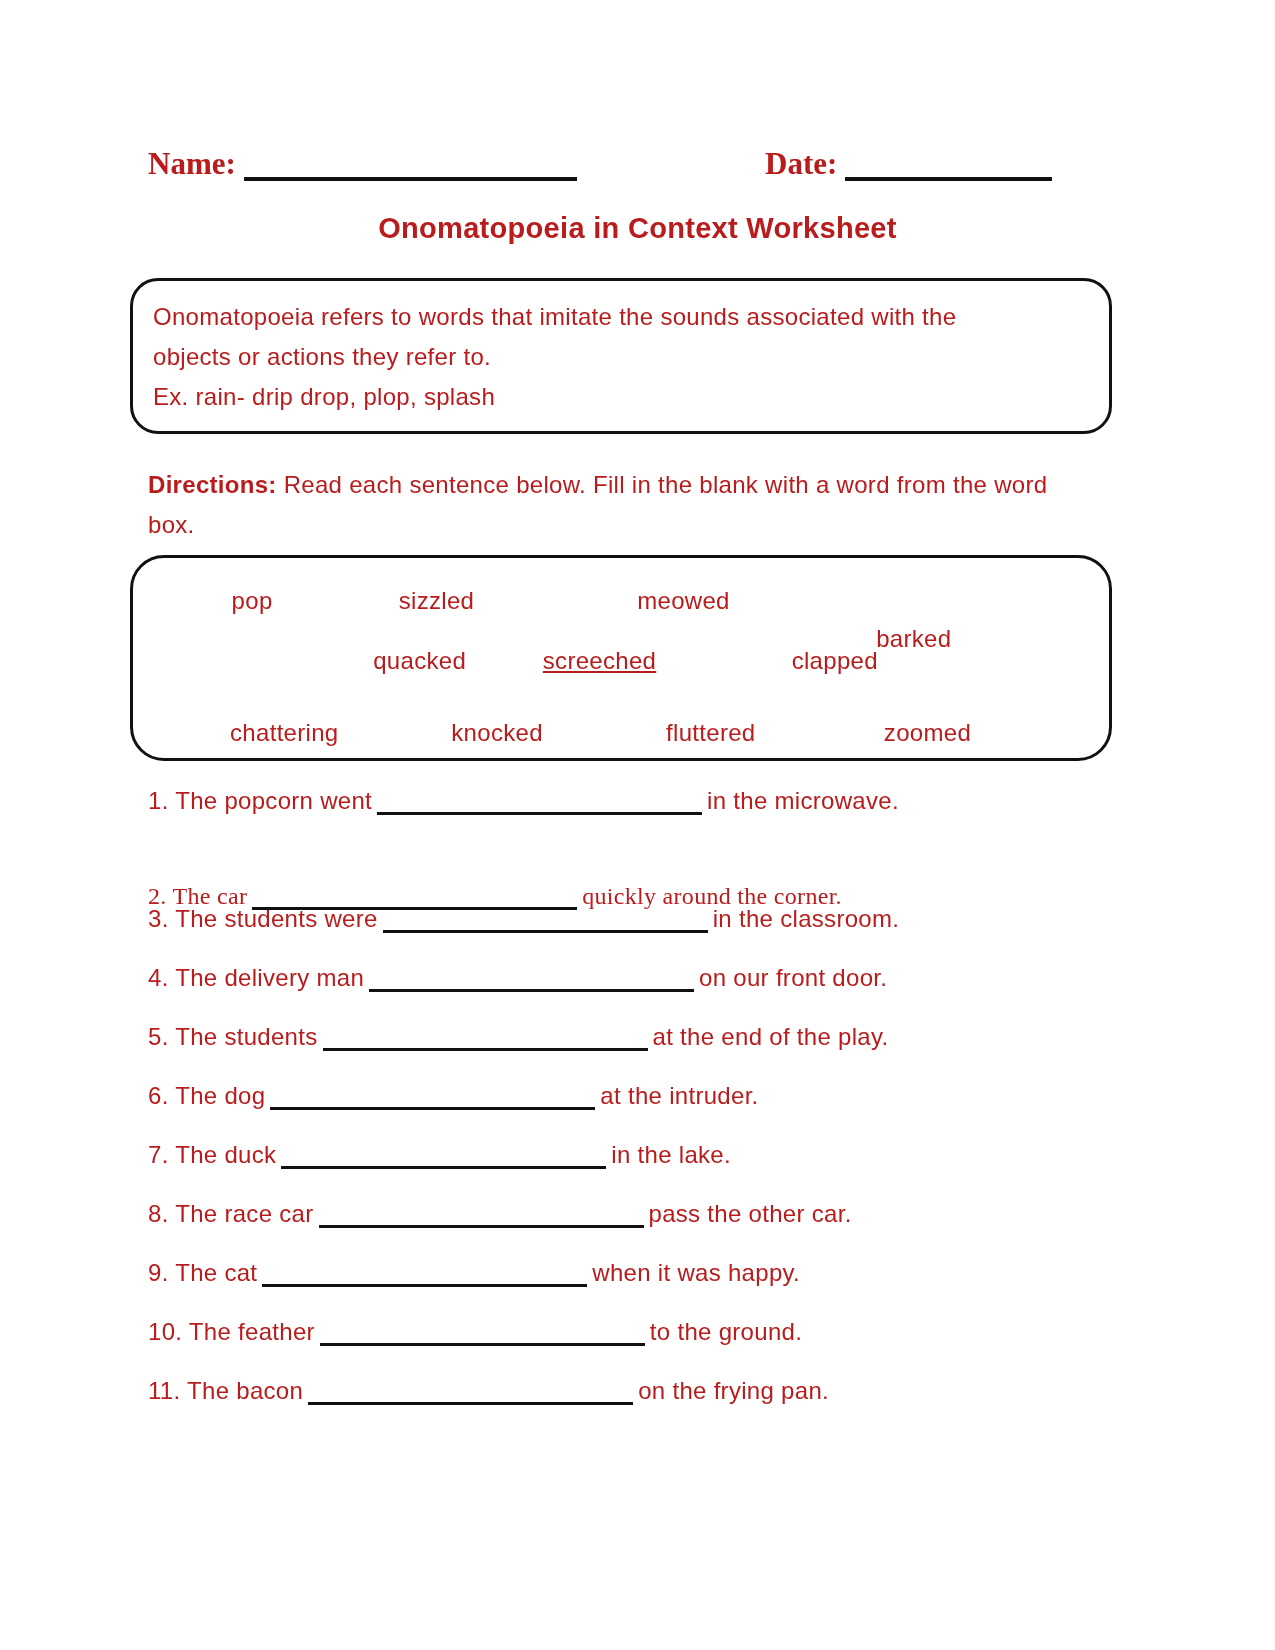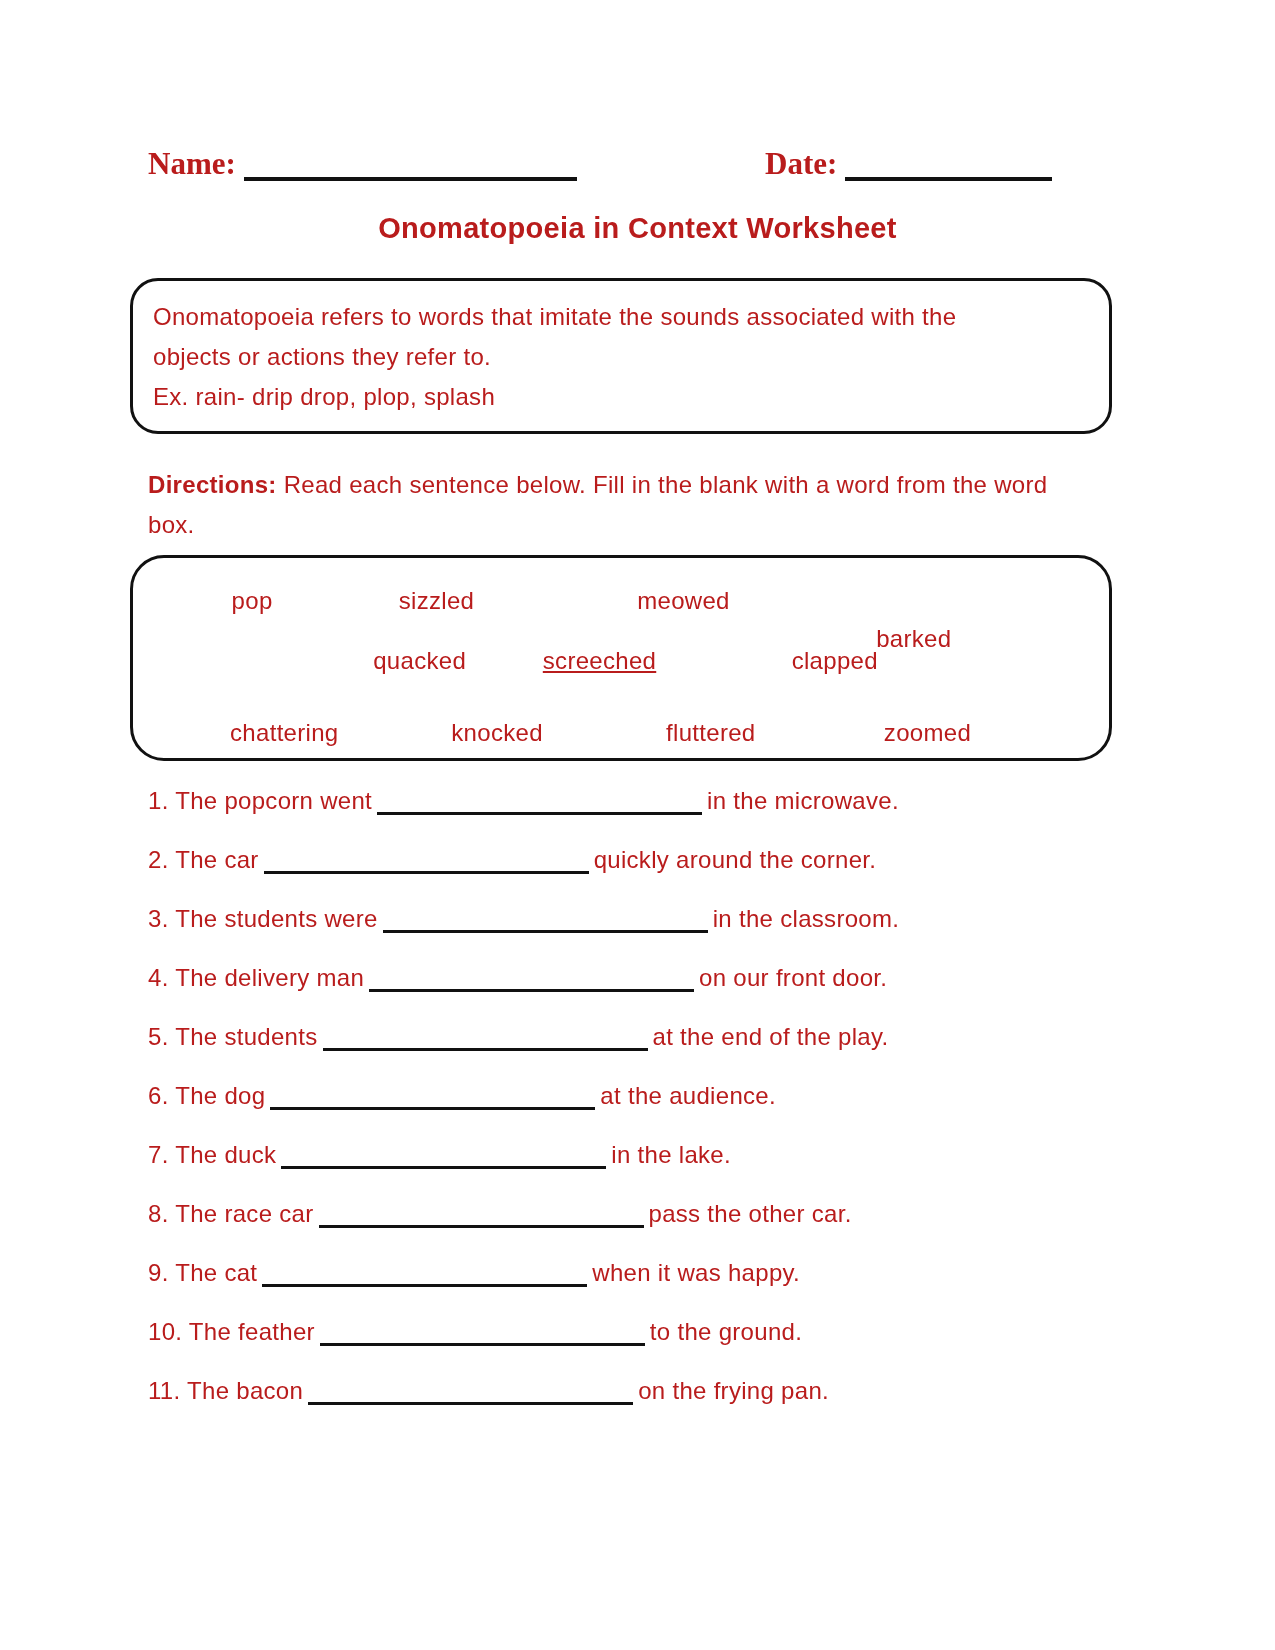--- a/index.html
+++ b/index.html
@@ -113,21 +113,21 @@
   }
   .blank {
     display: inline-block;
     width: 325px;
     border-bottom: 3px solid #111;
     height: 26px;
     vertical-align: -6px;
     margin: 0 5px;
   }
   .i0  { top: 786px; }
-  .i1  { top: 845px; }
+  .i1  { top: 881px; font-family: Liberation Serif, serif; }
   .i2  { top: 904px; }
   .i3  { top: 963px; }
   .i4  { top: 1022px; }
   .i5  { top: 1081px; }
   .i6  { top: 1140px; }
   .i7  { top: 1199px; }
   .i8  { top: 1258px; }
   .i9  { top: 1317px; }
   .i10 { top: 1376px; }
 </style>
@@ -186,21 +186,21 @@
   <div class="item i3">
     <span>4.</span>
     <span>The delivery man</span><span class="blank"></span><span>on our front door.</span>
   </div>
   <div class="item i4">
     <span>5.</span>
     <span>The students</span><span class="blank"></span><span>at the end of the play.</span>
   </div>
   <div class="item i5">
     <span>6.</span>
-    <span>The dog</span><span class="blank"></span><span>at the audience.</span>
+    <span>The dog</span><span class="blank"></span><span>at the intruder.</span>
   </div>
   <div class="item i6">
     <span>7.</span>
     <span>The duck</span><span class="blank"></span><span>in the lake.</span>
   </div>
   <div class="item i7">
     <span>8.</span>
     <span>The race car</span><span class="blank"></span><span>pass the other car.</span>
   </div>
   <div class="item i8">

